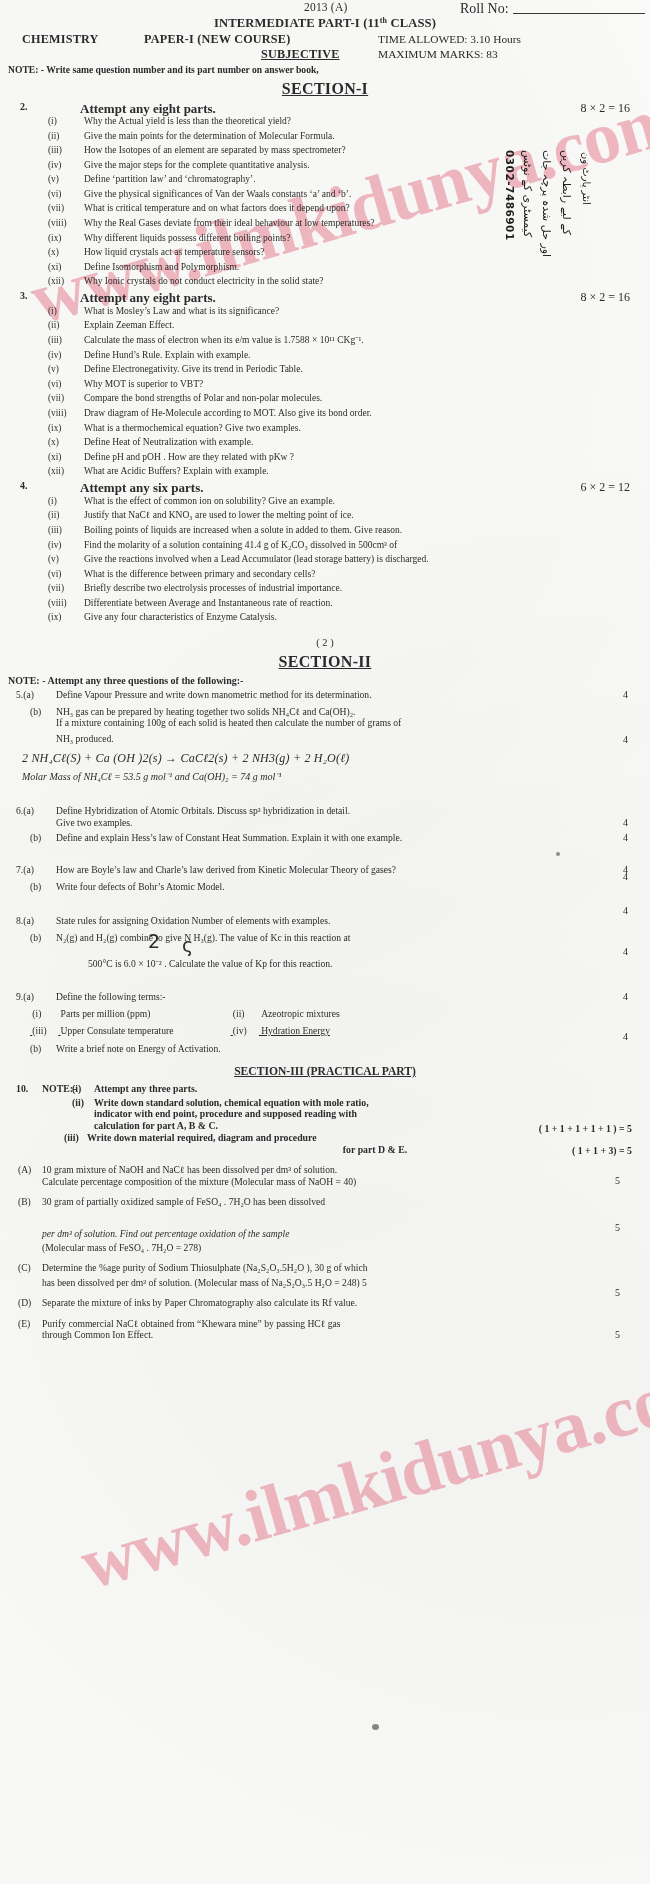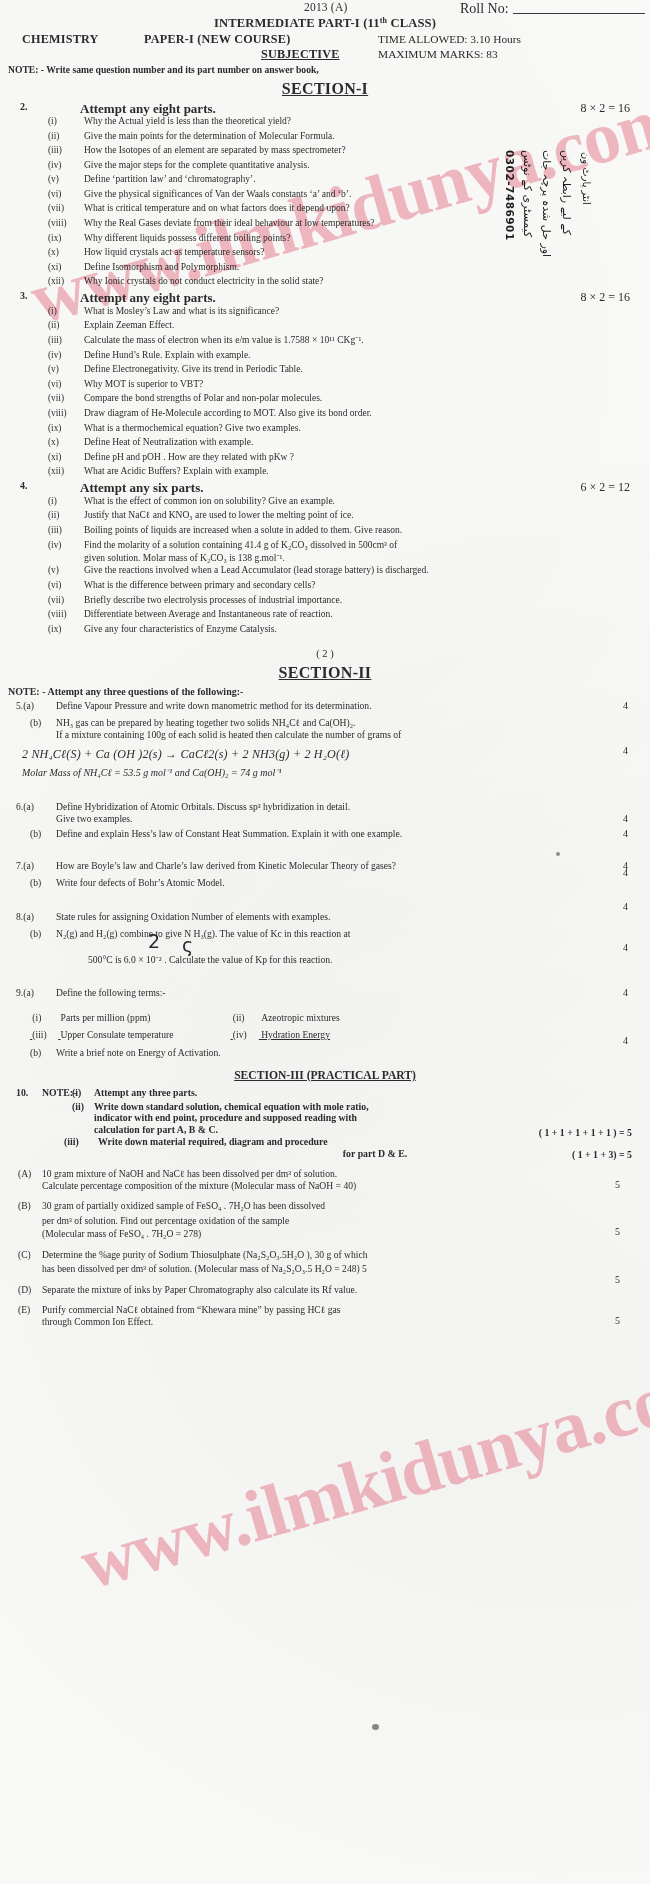--- a/index.html
+++ b/index.html
@@ -300,21 +300,21 @@
 
     <div class="qhead">
       <span class="qnum">4.</span>
       <span class="qinstr">Attempt any six parts.</span>
       <span class="qmarks">6 × 2 = 12</span>
     </div>
     <div>
       <div class="part"><span class="rn">(i)</span><span class="txt">What is the effect of common ion on solubility?  Give an example.</span></div>
       <div class="part"><span class="rn">(ii)</span><span class="txt">Justify that NaCℓ and  KNO₃ are used to lower the melting point of ice.</span></div>
       <div class="part"><span class="rn">(iii)</span><span class="txt">Boiling points of liquids are increased when a solute in added to them.  Give reason.</span></div>
-      <div class="part"><span class="rn">(iv)</span><span class="txt">Find the molarity of a solution containing 41.4 g of  K₂CO₃ dissolved in 500cm³ of</span><span class="txt2">given solution.  Molar mass of  K₂CO₃ is 138 g.mol⁻¹.</span></div>
+      <div class="part"><span class="rn">(iv)</span><span class="txt">Find the molarity of a solution containing 41.4 g of  K₂CO₃ dissolved in 500cm³ of</span></div>
       <div class="part"><span class="rn">(v)</span><span class="txt">Give the reactions involved when a Lead Accumulator (lead storage battery) is discharged.</span></div>
       <div class="part"><span class="rn">(vi)</span><span class="txt">What is the difference between primary and secondary cells?</span></div>
       <div class="part"><span class="rn">(vii)</span><span class="txt">Briefly describe two electrolysis processes of industrial importance.</span></div>
       <div class="part"><span class="rn">(viii)</span><span class="txt">Differentiate between Average and Instantaneous rate of reaction.</span></div>
       <div class="part"><span class="rn">(ix)</span><span class="txt">Give any four characteristics of Enzyme Catalysis.</span></div>
     </div>
 
     <div class="paren2">( 2 )</div>
 
     <div class="section-head">SECTION-II</div>
@@ -323,20 +323,21 @@
     <div class="srow">
       <span class="lbl">5.(a)</span>
       <span class="body">Define Vapour Pressure and write down manometric method for its determination.</span>
       <span class="mk">4</span>
     </div>
 
     <div class="srow" style="margin-top:4px;">
       <span class="lbl ind">(b)</span>
       <span class="body">NH₃ gas can be prepared by heating together two solids  NH₄Cℓ and  Ca(OH)₂.</span>
       <span class="body" style="display:block;">If a mixture containing 100g of each solid is heated then calculate the number of grams of</span>
+      <span class="body" style="display:block;margin-top:4px;">NH₃ produced.</span>
       <span class="mk" style="top:28px;">4</span>
     </div>
 
     <div class="eqn">2 NH₄Cℓ(S) + Ca (OH )2(s)  →  CaCℓ2(s) + 2 NH3(g) + 2 H₂O(ℓ)</div>
     <div class="eqn2">Molar Mass of  NH₄Cℓ = 53.5 g mol⁻¹   and  Ca(OH)₂ = 74 g mol⁻¹</div>
 
     <div class="srow" style="margin-top:22px;">
       <span class="lbl">6.(a)</span>
       <span class="body">Define Hybridization of Atomic Orbitals.  Discuss sp³ hybridization in detail.</span>
       <span class="body" style="display:block;">Give two examples.</span>
@@ -374,21 +375,21 @@
       <span class="mk" style="top:14px;">4</span>
     </div>
 
     <div class="srow" style="margin-top:22px;">
       <span class="lbl">9.(a)</span>
       <span class="body">Define the following terms:-</span>
       <span class="mk">4</span>
     </div>
 
     <div>
-      <div class="srow" style="margin-top:12px;padding-left:0;">
+      <div class="srow" style="margin-top:4px;padding-left:0;">
         <span style="display:inline-block;width:22px"></span>
         <span style="display:inline-block;width:26px;font-size:9.6px">(i)</span>
         <span style="display:inline-block;width:170px;font-size:9.6px">Parts per million (ppm)</span>
         <span style="display:inline-block;width:26px;font-size:9.6px">(ii)</span>
         <span style="font-size:9.6px">Azeotropic mixtures</span>
       </div>
       <div class="srow" style="margin-top:4px;padding-left:0;text-decoration:underline;">
         <span style="display:inline-block;width:22px"></span>
         <span style="display:inline-block;width:26px;font-size:9.6px">(iii)</span>
         <span style="display:inline-block;width:170px;font-size:9.6px">Upper Consulate temperature</span>
@@ -415,36 +416,36 @@
     <div class="prow">
       <span class="rn">(ii)</span>
       <span class="bd">Write down standard solution, chemical equation with mole ratio,</span>
       <span class="bd cont">indicator with end point, procedure and supposed reading with</span>
       <span class="bd cont">calculation for part A, B &amp; C.</span>
       <span class="mkb" style="top:26px;">( 1 + 1 + 1 + 1 + 1 ) = 5</span>
     </div>
 
     <div class="prow" style="margin-top:1px;">
       <span class="rn" style="left:56px;">(iii)</span>
-      <span class="bd" style="padding-left:26px;">Write down material required, diagram and procedure</span>
+      <span class="bd" style="padding-left:15px;">Write down material required, diagram and procedure</span>
       <span class="bd cont" style="padding-left:36px;text-align:center;">for part D &amp; E.</span>
       <span class="mkb" style="top:13px;">( 1 + 1 + 3) = 5</span>
     </div>
 
     <div class="abrow">
       <span class="albl">(A)</span>
       <span class="abody">10 gram mixture of NaOH  and  NaCℓ has been dissolved per  dm³ of solution.</span>
       <span class="abody" style="display:block">Calculate percentage composition of the mixture (Molecular mass of  NaOH  = 40)</span>
       <span class="amk" style="top:11px;">5</span>
     </div>
 
     <div class="abrow">
       <span class="albl">(B)</span>
       <span class="abody">30 gram of partially oxidized sample of  FeSO₄ . 7H₂O  has been dissolved</span>
-      <span class="abody" style="display:block;margin-top:3px;">per dm³ of solution.  Find out percentage oxidation of the sample</span>
+      <span class="abody" style="display:block;margin-top:20px;font-style:italic;">per dm³ of solution.  Find out percentage oxidation of the sample</span>
       <span class="abody" style="display:block;margin-top:2px;">(Molecular mass of   FeSO₄ . 7H₂O = 278)</span>
       <span class="amk" style="top:26px;">5</span>
     </div>
 
     <div class="abrow">
       <span class="albl">(C)</span>
       <span class="abody">Determine the %age purity of Sodium Thiosulphate (Na₂S₂O₃.5H₂O ),  30 g of which</span>
       <span class="abody" style="display:block;margin-top:3px;">has been dissolved per  dm³ of solution. (Molecular mass of   Na₂S₂O₃.5 H₂O = 248)   5</span>
     </div>
 

